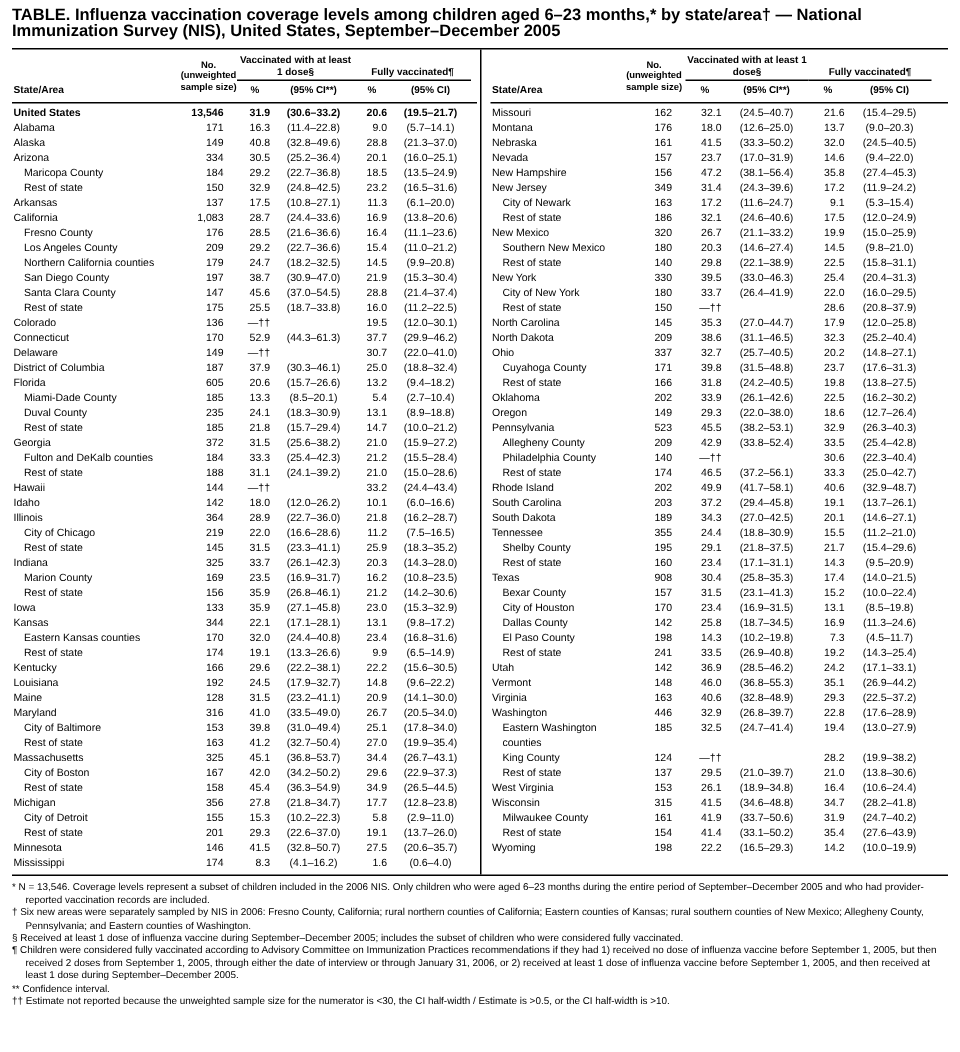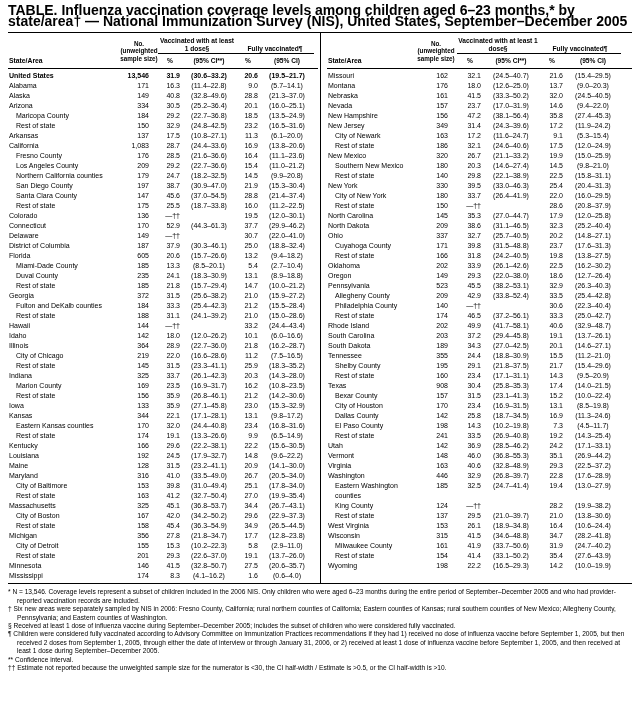--- a/index.html
+++ b/index.html
@@ -6,21 +6,21 @@
   html, body { background: #ffffff; }
   body {
     width: 640px; height: 701px; overflow: hidden;
     font-family: "Liberation Sans", sans-serif;
     color: #000;
     -webkit-font-smoothing: antialiased;
   }
   .page { padding: 5px 8px 0 8px; }
 
   .title {
-    font-size: 14px; font-weight: bold; line-height: 11.4px;
+    font-size: 11px; font-weight: bold; line-height: 11.4px;
     margin-bottom: 4px; color: #000;
   }
 
   .tablewrap { border-top: 1.4px solid #000; border-bottom: 1px solid #000; }
   .cols { display: flex; align-items: stretch; }
   .half { width: 50%; }
   .half.right { border-left: 0.8px solid #000; padding-left: 6px; }
   .half.left { padding-right: 2px; }
 
   

